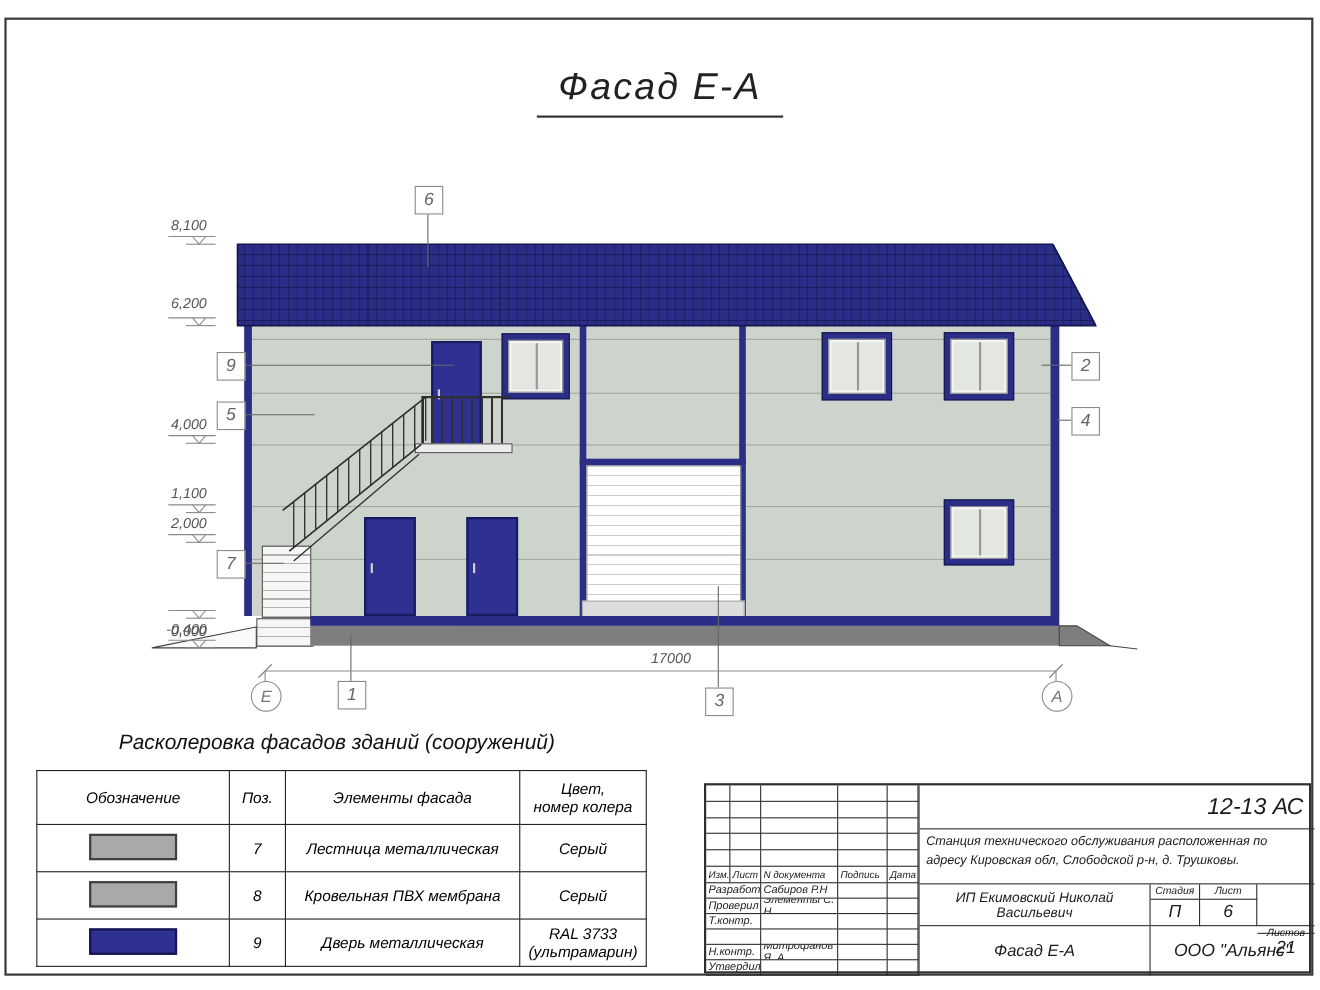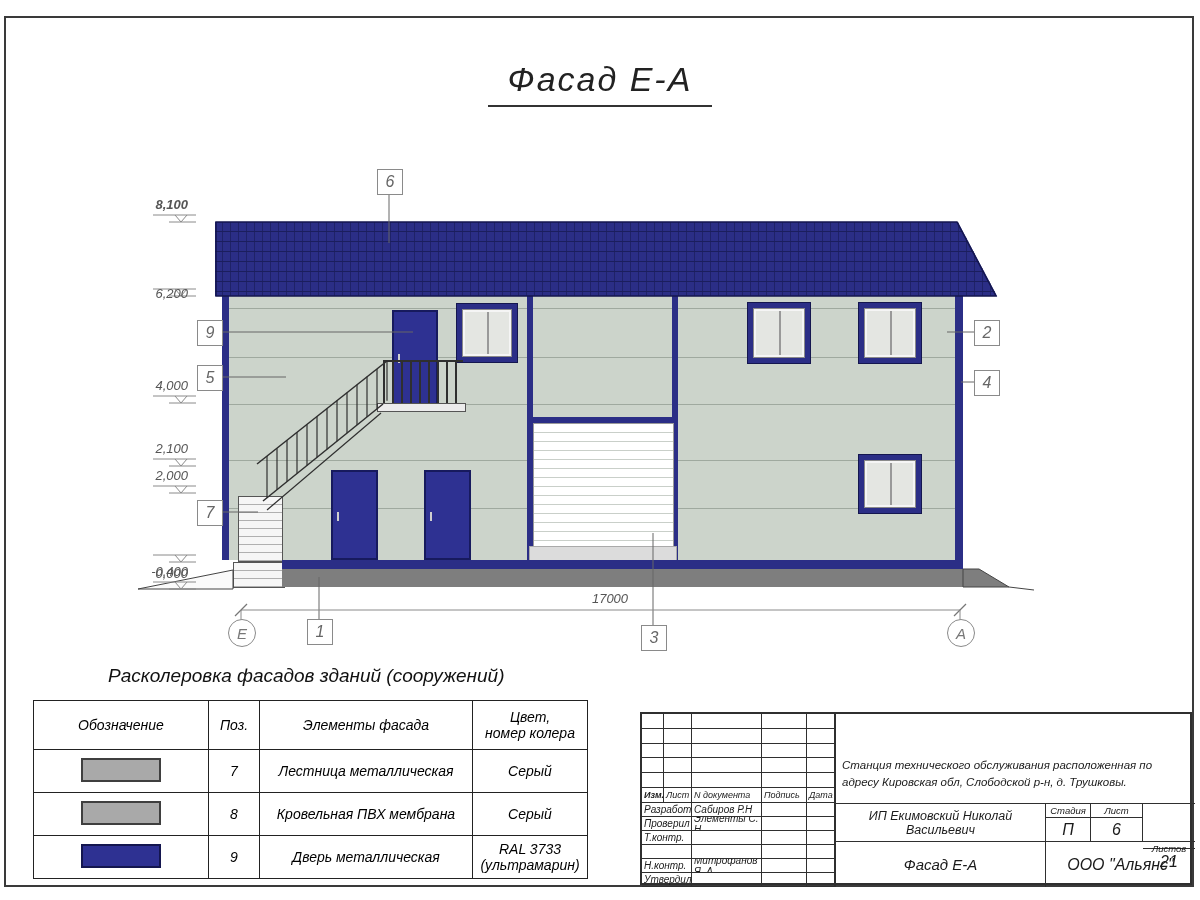--- a/index.html
+++ b/index.html
@@ -207,24 +207,24 @@
       <line x1="287" y1="440.2307692307692" x2="287" y2="481.6" stroke="#2f2f2f" stroke-width="1.2"></line>
       <line x1="277" y1="448.15384615384613" x2="277" y2="489.68333333333334" stroke="#2f2f2f" stroke-width="1.2"></line>
       <line x1="267" y1="456.0769230769231" x2="267" y2="497.76666666666665" stroke="#2f2f2f" stroke-width="1.2"></line>
     </g>
 </svg>
 
 <div class="abs" id="dim-text">17000</div>
 <div class="abs axis" style="left:228px;top:619px">Е</div>
 <div class="abs axis" style="left:947px;top:619px">А</div>
 <div id="marks">
-    <div class="abs elev-label" style="left: 126px; top: 197px; font-weight: bold;">8,100</div>
-    <div class="abs elev-label" style="left: 126px; top: 286px;">6,200</div>
+    <div class="abs elev-label" style="left: 126px; top: 197px;">8,100</div>
+    <div class="abs elev-label" style="left: 126px; top: 268px;">6,200</div>
     <div class="abs elev-label" style="left: 126px; top: 378px;">4,000</div>
-    <div class="abs elev-label" style="left: 126px; top: 441px;">2,100</div>
+    <div class="abs elev-label" style="left: 126px; top: 441px;">1,100</div>
     <div class="abs elev-label" style="left: 126px; top: 468px;">2,000</div>
     <div class="abs elev-label" style="left: 126px; top: 566px;">0,000</div>
     <div class="abs elev-label" style="left: 126px; top: 564px;">-0,400</div>
     <div class="abs callout" style="left: 377px; top: 169px;">6</div>
     <div class="abs callout" style="left: 197px; top: 320px;">9</div>
     <div class="abs callout" style="left: 197px; top: 365px;">5</div>
     <div class="abs callout" style="left: 197px; top: 500px;">7</div>
     <div class="abs callout" style="left: 974px; top: 320px;">2</div>
     <div class="abs callout" style="left: 974px; top: 370px;">4</div>
     <div class="abs callout" style="left: 307px; top: 619px;">1</div>
@@ -285,21 +285,21 @@
       <div class="cell"></div>
       <div class="cell"></div>
       <div class="cell"></div>
       <div class="cell"></div>
       <div class="cell"></div>
       <div class="cell"></div>
       <div class="cell"></div>
       <div class="cell"></div>
       <div class="cell"></div>
       <div class="cell"></div>
-      <div class="cell" style="font-size: 9px; font-weight: bold;">Изм.</div>
+      <div class="cell" style="font-size: 9px;">Изм.</div>
       <div class="cell" style="font-size: 9px;">Лист</div>
       <div class="cell" style="font-size: 9px;">N документа</div>
       <div class="cell" style="font-size: 9px;">Подпись</div>
       <div class="cell" style="font-size: 9px;">Дата</div>
     </div>
   <div class="abs" id="tb-staff">
       <div class="cell">Разработал</div>
       <div class="cell">Сабиров Р.Н</div>
       <div class="cell"></div>
       <div class="cell"></div>
@@ -318,20 +318,21 @@
       <div class="cell">Н.контр.</div>
       <div class="cell">Митрофанов Я. А.</div>
       <div class="cell"></div>
       <div class="cell"></div>
       <div class="cell">Утвердил</div>
       <div class="cell"></div>
       <div class="cell"></div>
       <div class="cell"></div>
     </div>
   <div class="abs" id="tb-right">
+    <div class="abs" id="tb-code">12-13 АС</div>
     <div class="abs" id="tb-project">Станция технического обслуживания расположенная по адресу Кировская обл, Слободской р-н, д. Трушковы.</div>
     <div class="abs" id="tb-mid">
       <div id="tb-client">ИП Екимовский Николай Васильевич</div>
       <div id="tb-stadia">
         <div>Стадия</div>
         <div>Лист</div>
         <div>Листов</div>
         <div class="val">П</div>
         <div class="val">6</div>
         <div class="val">21</div>

